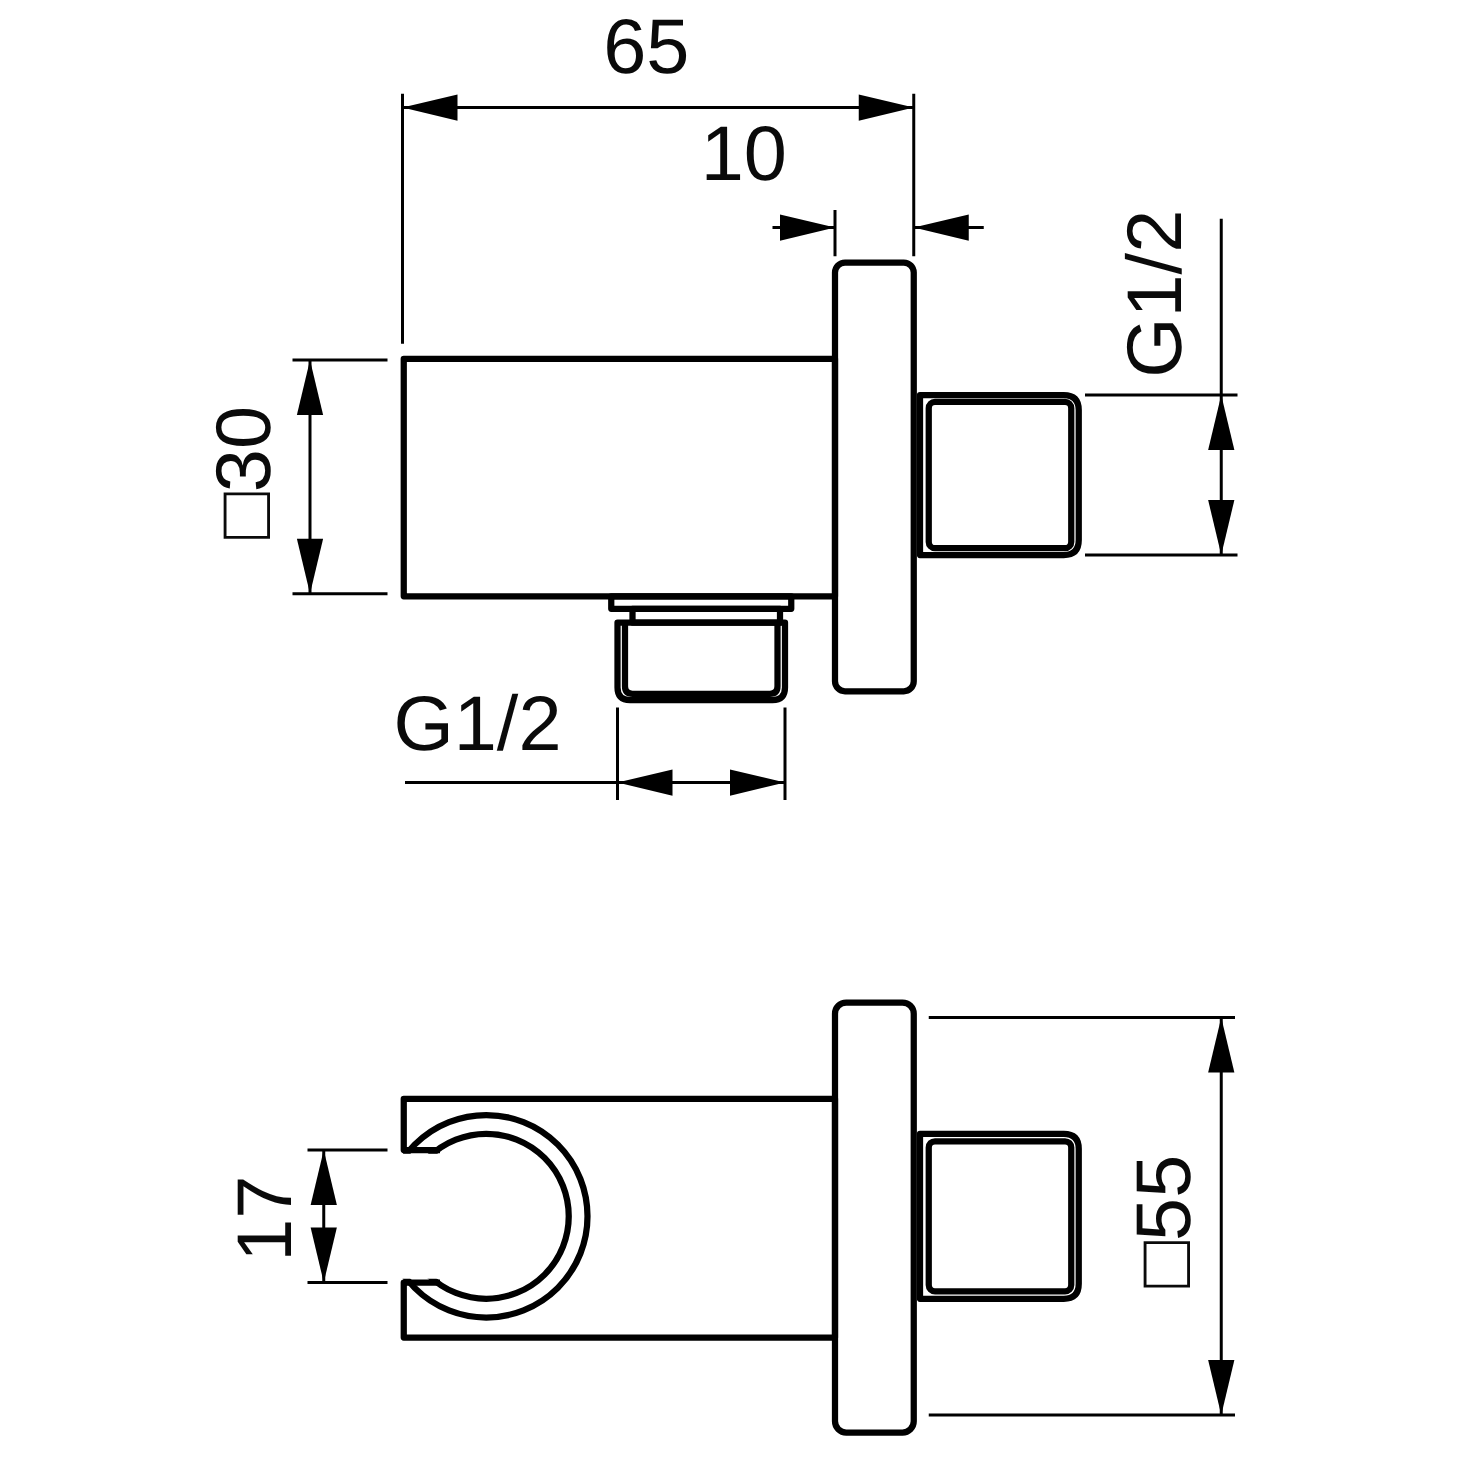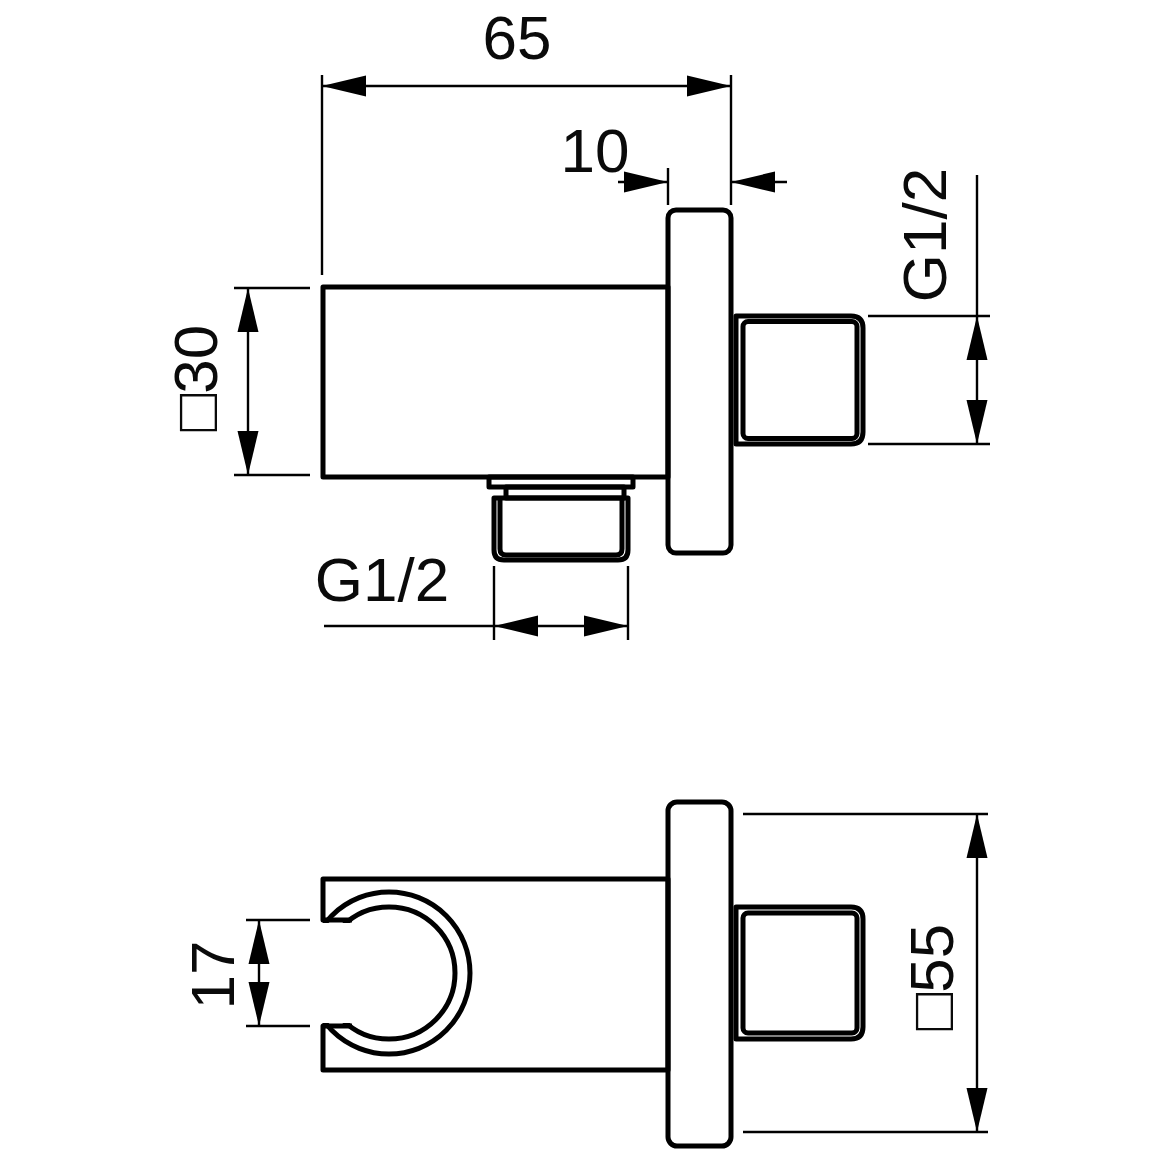--- a/index.html
+++ b/index.html
@@ -105,21 +105,21 @@
       <line class="thin" x1="743" y1="814" x2="988" y2="814"></line>
       <line class="thin" x1="743" y1="1132" x2="988" y2="1132"></line>
       <line class="thin" x1="977" y1="814" x2="977" y2="1132"></line>
       <polygon class="arr" points="977,814 966.5,858 987.5,858"></polygon>
       <polygon class="arr" points="977,1132 966.5,1088 987.5,1088"></polygon>
     </g>
   </svg>
 
   <div class="lbl" style="left:517px;top:38px;">65</div>
 
-  <div class="lbl" style="left:595px;top:151px;">10</div>
+  <div class="lbl" style="left:595px;top:124px;">10</div>
 
   <div class="lbl rot" style="left:925px;top:235px;">G1/2</div>
 
   <div class="lbl rot" style="left:196px;top:378px;">□30</div>
 
   <div class="lbl" style="left:382px;top:580px;">G1/2</div>
 
   <div class="lbl rot" style="left:213px;top:975px;">17</div>
 
   <div class="lbl rot" style="left:932px;top:977px;">□55</div>

